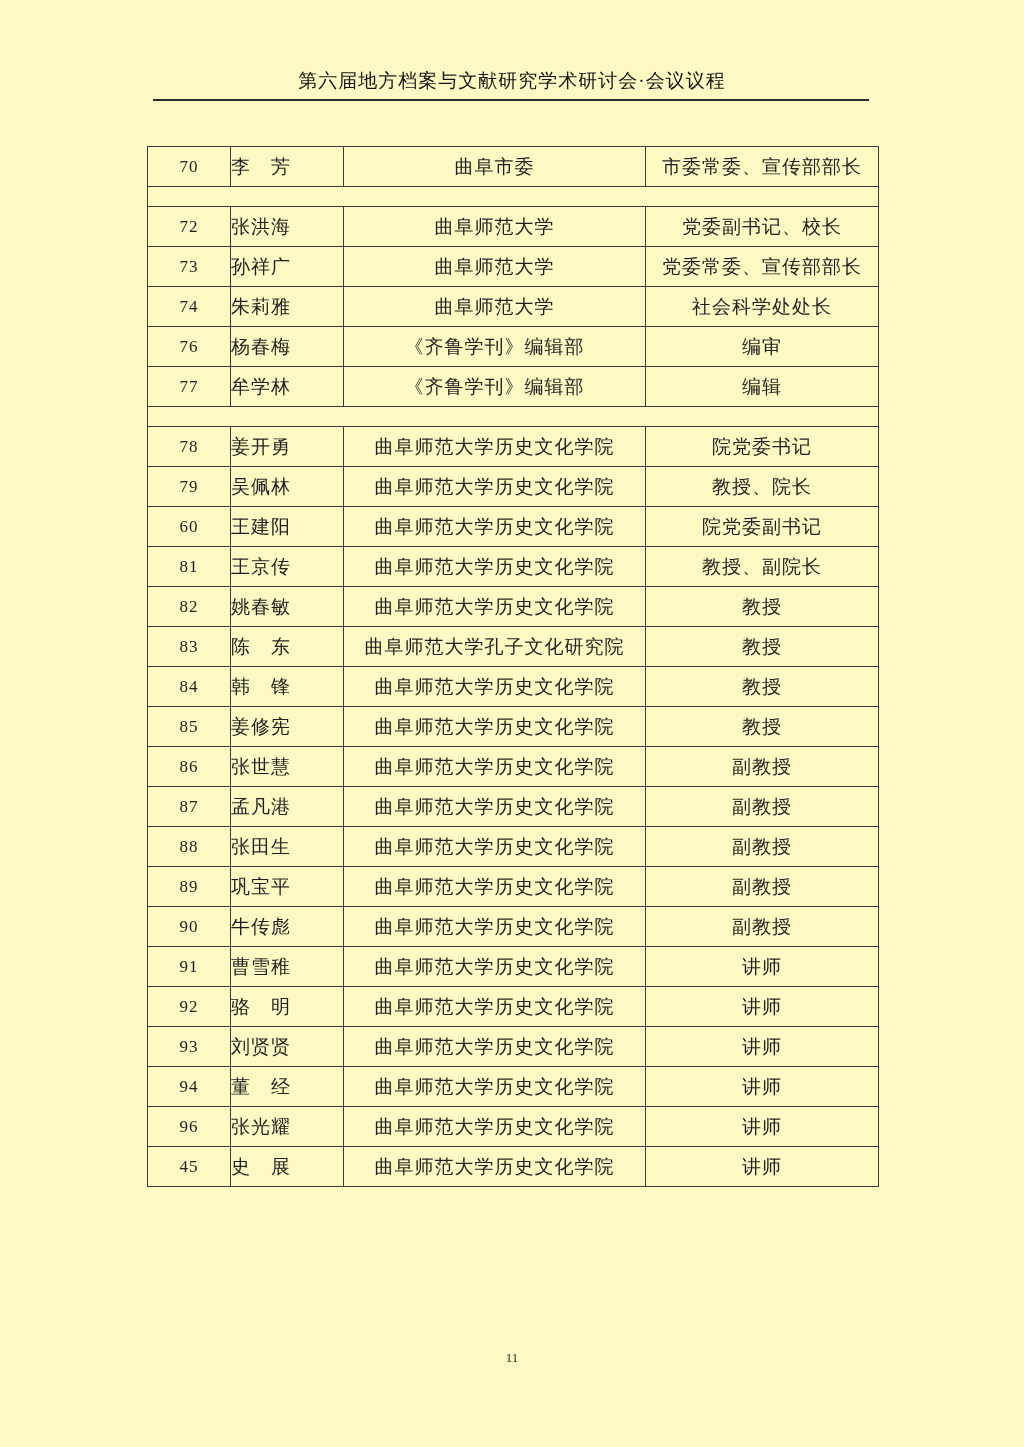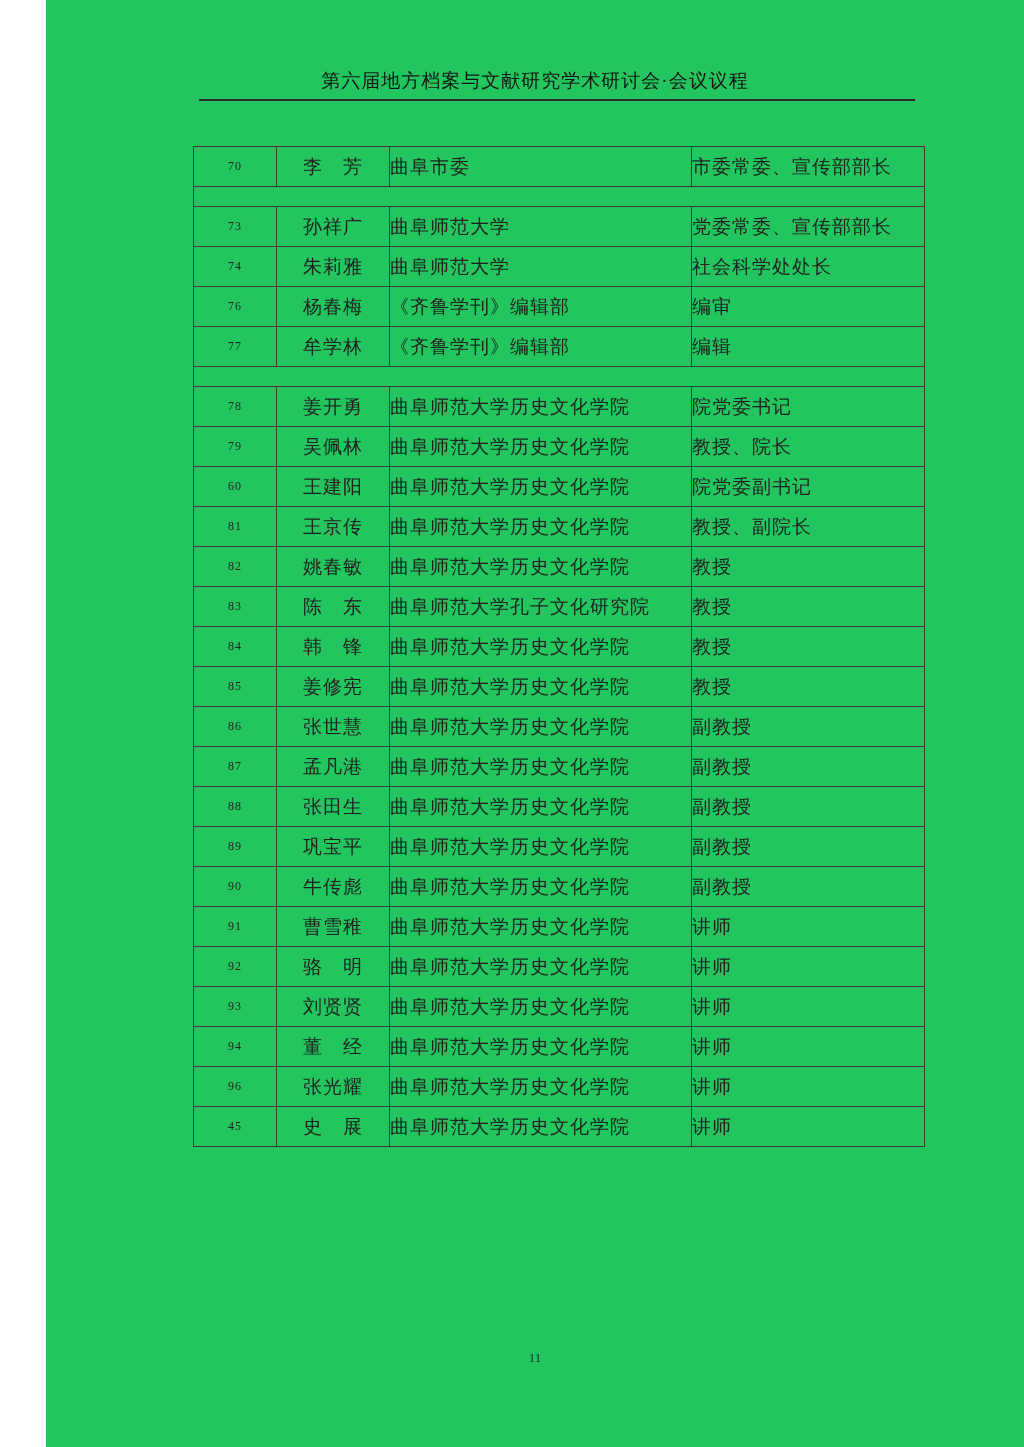--- a/index.html
+++ b/index.html
@@ -10,22 +10,21 @@
   body {
     width: 1024px;
     height: 1447px;
     position: relative;
     font-family: "Liberation Serif", "DejaVu Serif", serif;
     color: #1f1f1f;
   }
   .page {
     position: absolute;
     inset: 0;
-    background: #22c55e;
-    margin-left: 46px;
+    background: #fef9c3;
   }
   .header-title {
     position: absolute;
     top: 68px;
     left: 0;
     width: 100%;
     text-align: center;
     font-size: 19px;
     letter-spacing: 1px;
     color: #141414;
@@ -53,29 +52,29 @@
     border: 1px solid #3a3a3a;
     height: 39px;
     padding: 0;
     letter-spacing: 1px;
     vertical-align: middle;
     overflow: hidden;
     white-space: nowrap;
   }
   td.col-no {
     text-align: center;
-    font-size: 12px;
+    font-size: 17px;
     letter-spacing: 0;
   }
   td.col-name {
-    text-align: center;
+    text-align: left;
     font-family: Liberation Mono, monospace;
   }
   td.col-org, td.col-title {
-    text-align: left;
+    text-align: center;
     padding-left: 12px;
   }
   tr.sep-row td {
     height: 19px;
   }
   .page-number {
     position: absolute;
     top: 1350px;
     left: 0;
     width: 100%;
@@ -104,20 +103,26 @@
         <tr>
           <td class="col-no">70</td>
           <td class="col-name">李　芳</td>
           <td class="col-org">曲阜市委</td>
           <td class="col-title">市委常委、宣传部部长</td>
         </tr>
         <tr class="sep-row">
           <td colspan="4"></td>
         </tr>
         <tr>
+          <td class="col-no">72</td>
+          <td class="col-name">张洪海</td>
+          <td class="col-org">曲阜师范大学</td>
+          <td class="col-title">党委副书记、校长</td>
+        </tr>
+        <tr>
           <td class="col-no">73</td>
           <td class="col-name">孙祥广</td>
           <td class="col-org">曲阜师范大学</td>
           <td class="col-title">党委常委、宣传部部长</td>
         </tr>
         <tr>
           <td class="col-no">74</td>
           <td class="col-name">朱莉雅</td>
           <td class="col-org">曲阜师范大学</td>
           <td class="col-title">社会科学处处长</td>

